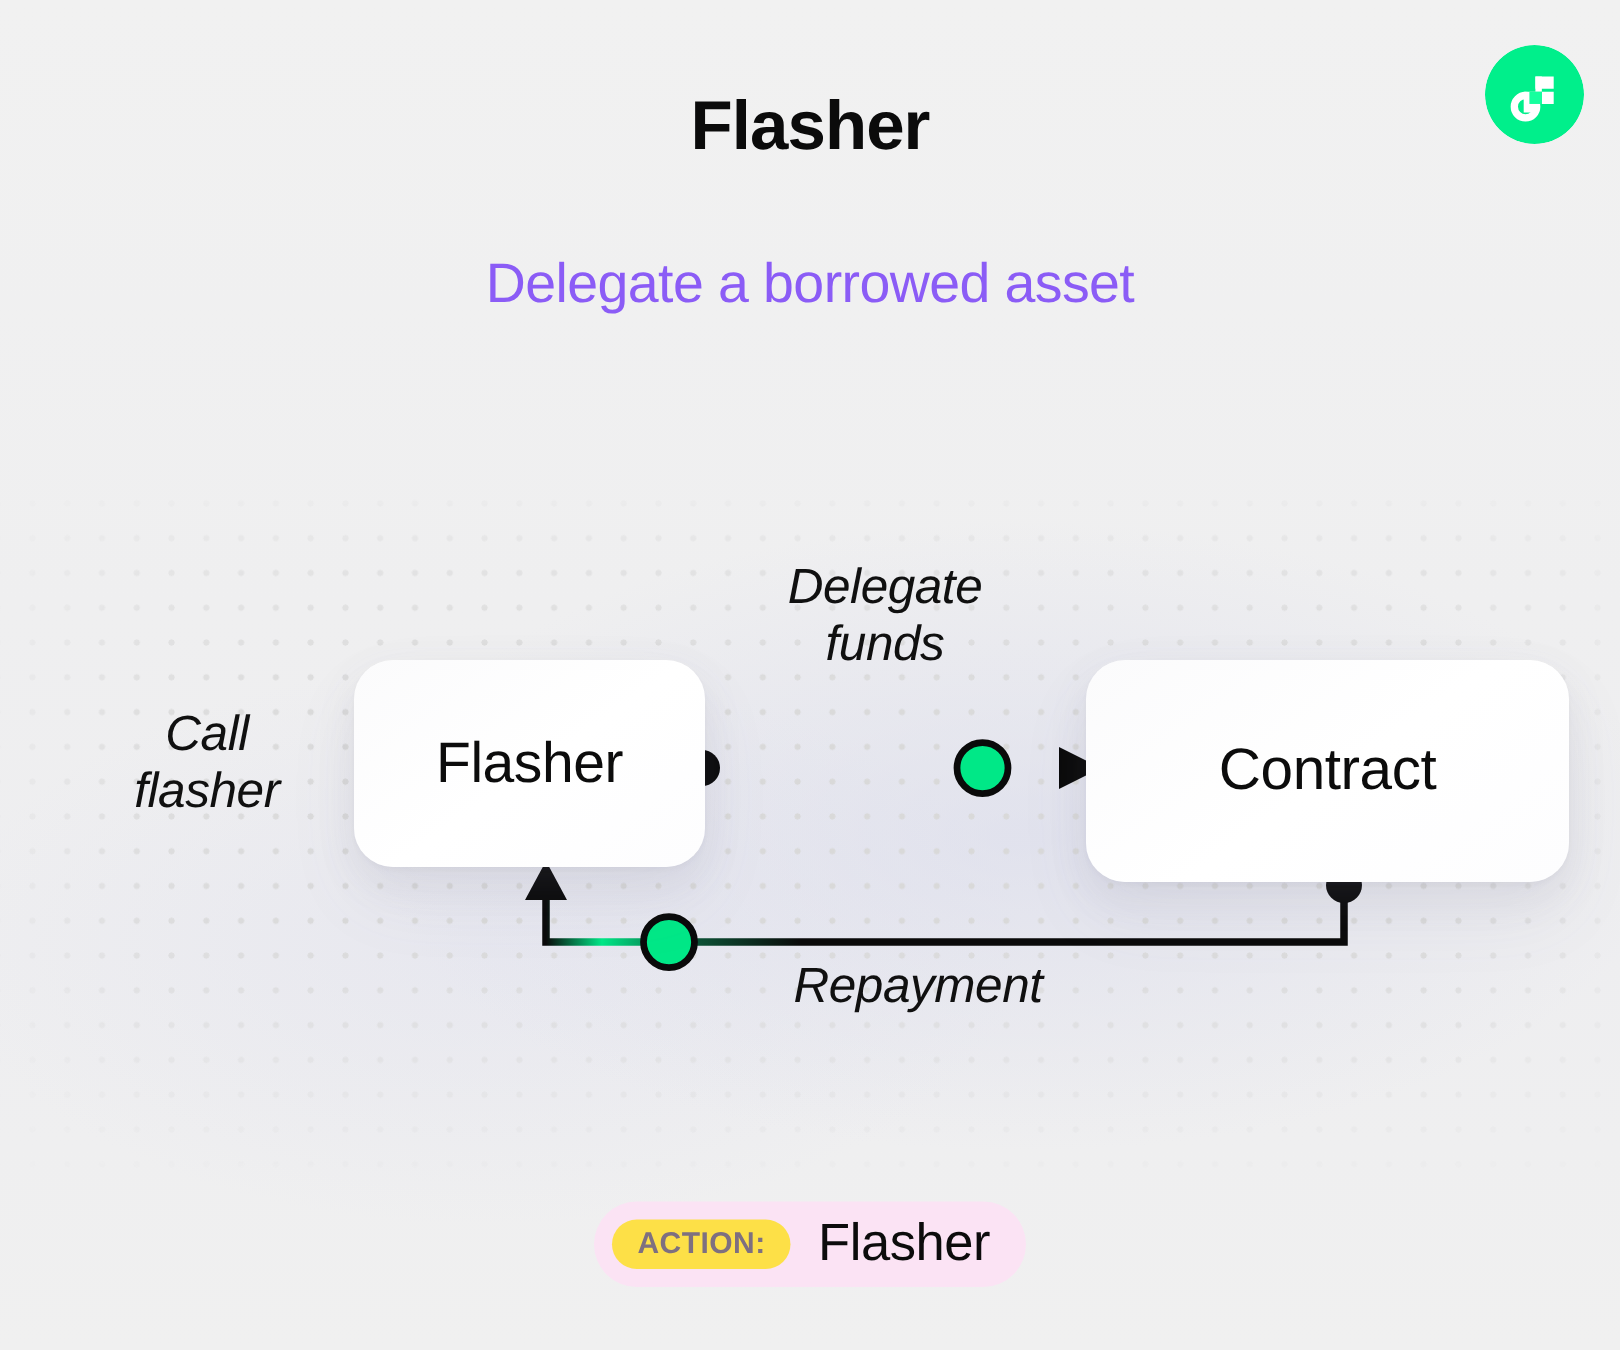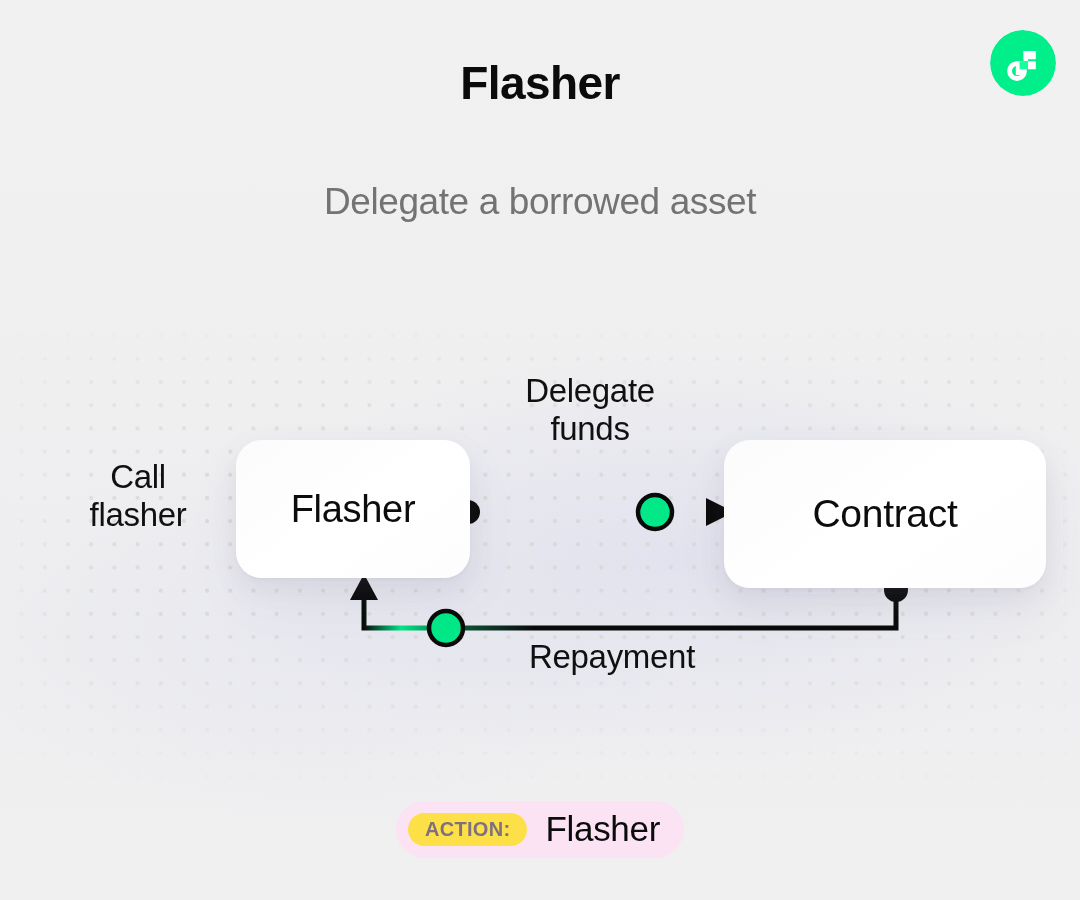--- a/index.html
+++ b/index.html
@@ -58,25 +58,25 @@
     left: 0; right: 0; top: 58px;
     text-align: center;
     font-size: 46px;
     font-weight: 700;
     color: #0b0b0b;
     letter-spacing: -0.6px;
     line-height: 1.1;
   }
   .subtitle {
     position: absolute;
-    left: 0; right: 0; top: 177px;
+    left: 0; right: 0; top: 164px;
     text-align: center;
     font-size: 37px;
     font-weight: 400;
-    color: #737373;
+    color: #8b5cf6;
     line-height: 1.33;
     letter-spacing: -0.4px;
   }
   .subtitle .line { display: block; }
 
   
   .diagram {
     position: absolute;
     left: 0; top: 0; width: 1080px; height: 900px;
     pointer-events: none;
@@ -108,28 +108,29 @@
     left: 724px; top: 440px;
     width: 322px; height: 148px;
     font-size: 39px;
     line-height: 1.18;
   }
   .node-receiver .ln { display: block; }
 
   
   .edge-label {
     position: absolute;
+    font-style: italic;
     font-weight: 400;
     color: #101010;
     letter-spacing: -0.3px;
     text-align: center;
     line-height: 1.14;
   }
   .label-call {
-    left: 48px; top: 458px;
+    left: 48px; top: 470px;
     width: 180px;
     font-size: 33px;
   }
   .label-delegate {
     left: 480px; top: 372px;
     width: 220px;
     font-size: 33px;
   }
   .label-repayment {
     left: 482px; top: 638px;

